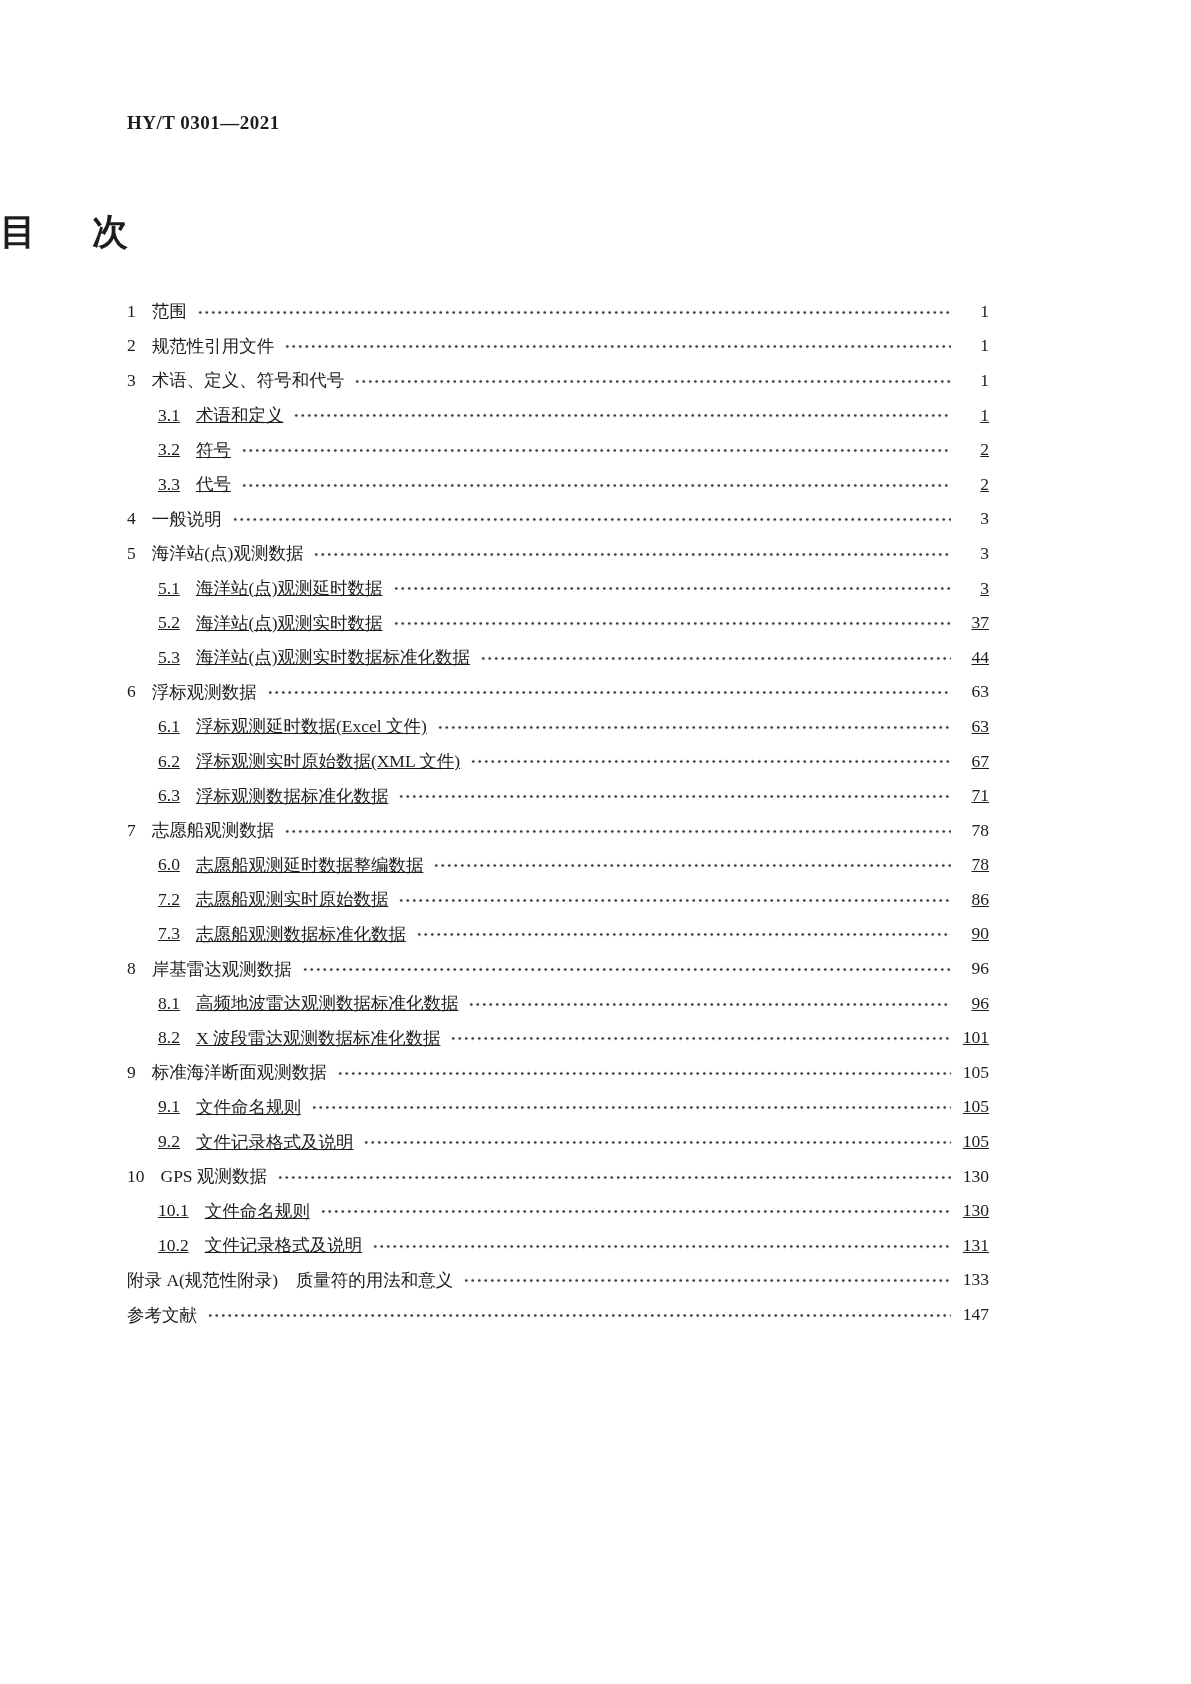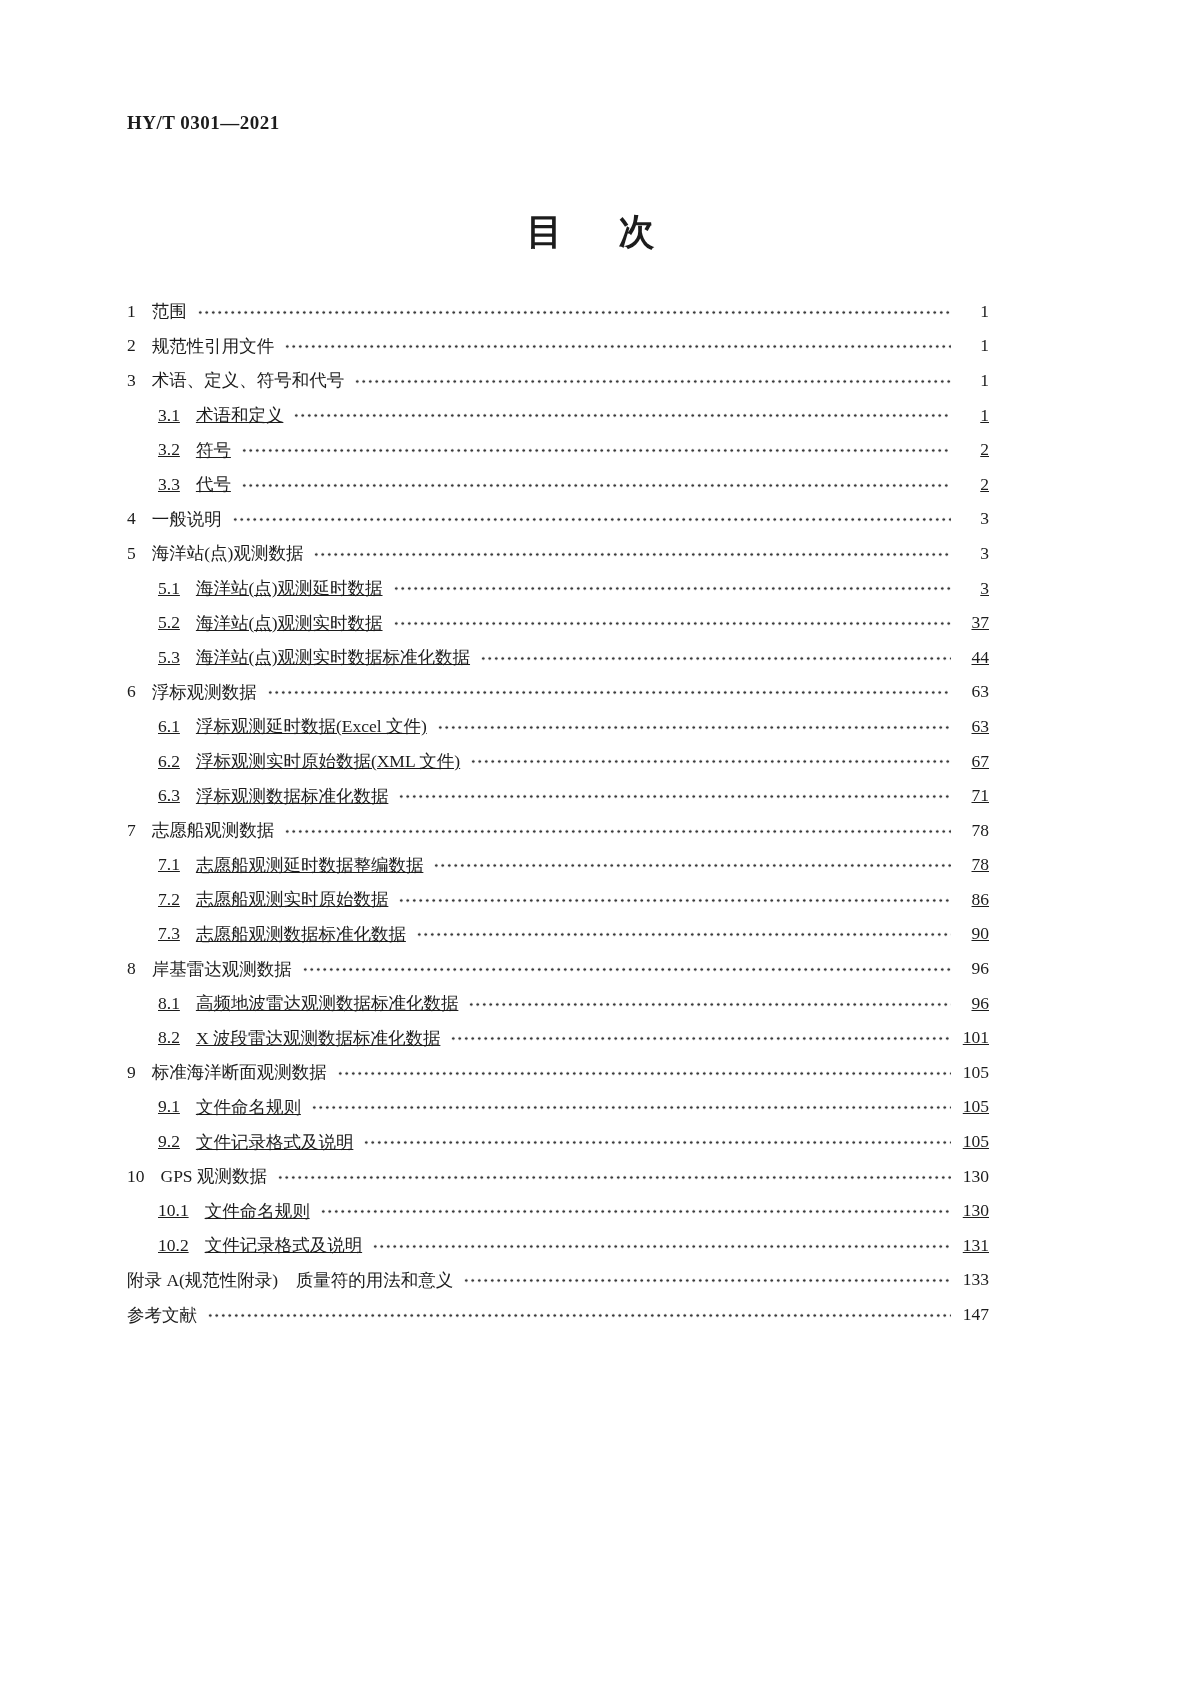--- a/index.html
+++ b/index.html
@@ -18,21 +18,20 @@
     top: 112px;
     font-size: 19px;
     font-weight: bold;
     letter-spacing: 0.5px;
   }
   .page-title {
     position: absolute;
     top: 208px;
     left: 0;
     width: 100%;
-    text-align: center;
     font-size: 36px;
     font-weight: bold;
     letter-spacing: 10px;
   }
   .toc {
     position: absolute;
     left: 127px;
     top: 294px;
     width: 862px;
   }
@@ -159,21 +158,21 @@
       <span class="dots"></span>
       <span class="toc-page">71</span>
     </div>
     <div class="toc-row level-1">
       <span class="toc-num">7</span>
       <span class="toc-title">志愿船观测数据</span>
       <span class="dots"></span>
       <span class="toc-page">78</span>
     </div>
     <div class="toc-row level-2">
-      <span class="toc-num">7.1</span>
+      <span class="toc-num">6.0</span>
       <span class="toc-title">志愿船观测延时数据整编数据</span>
       <span class="dots"></span>
       <span class="toc-page">78</span>
     </div>
     <div class="toc-row level-2">
       <span class="toc-num">7.2</span>
       <span class="toc-title">志愿船观测实时原始数据</span>
       <span class="dots"></span>
       <span class="toc-page">86</span>
     </div>

